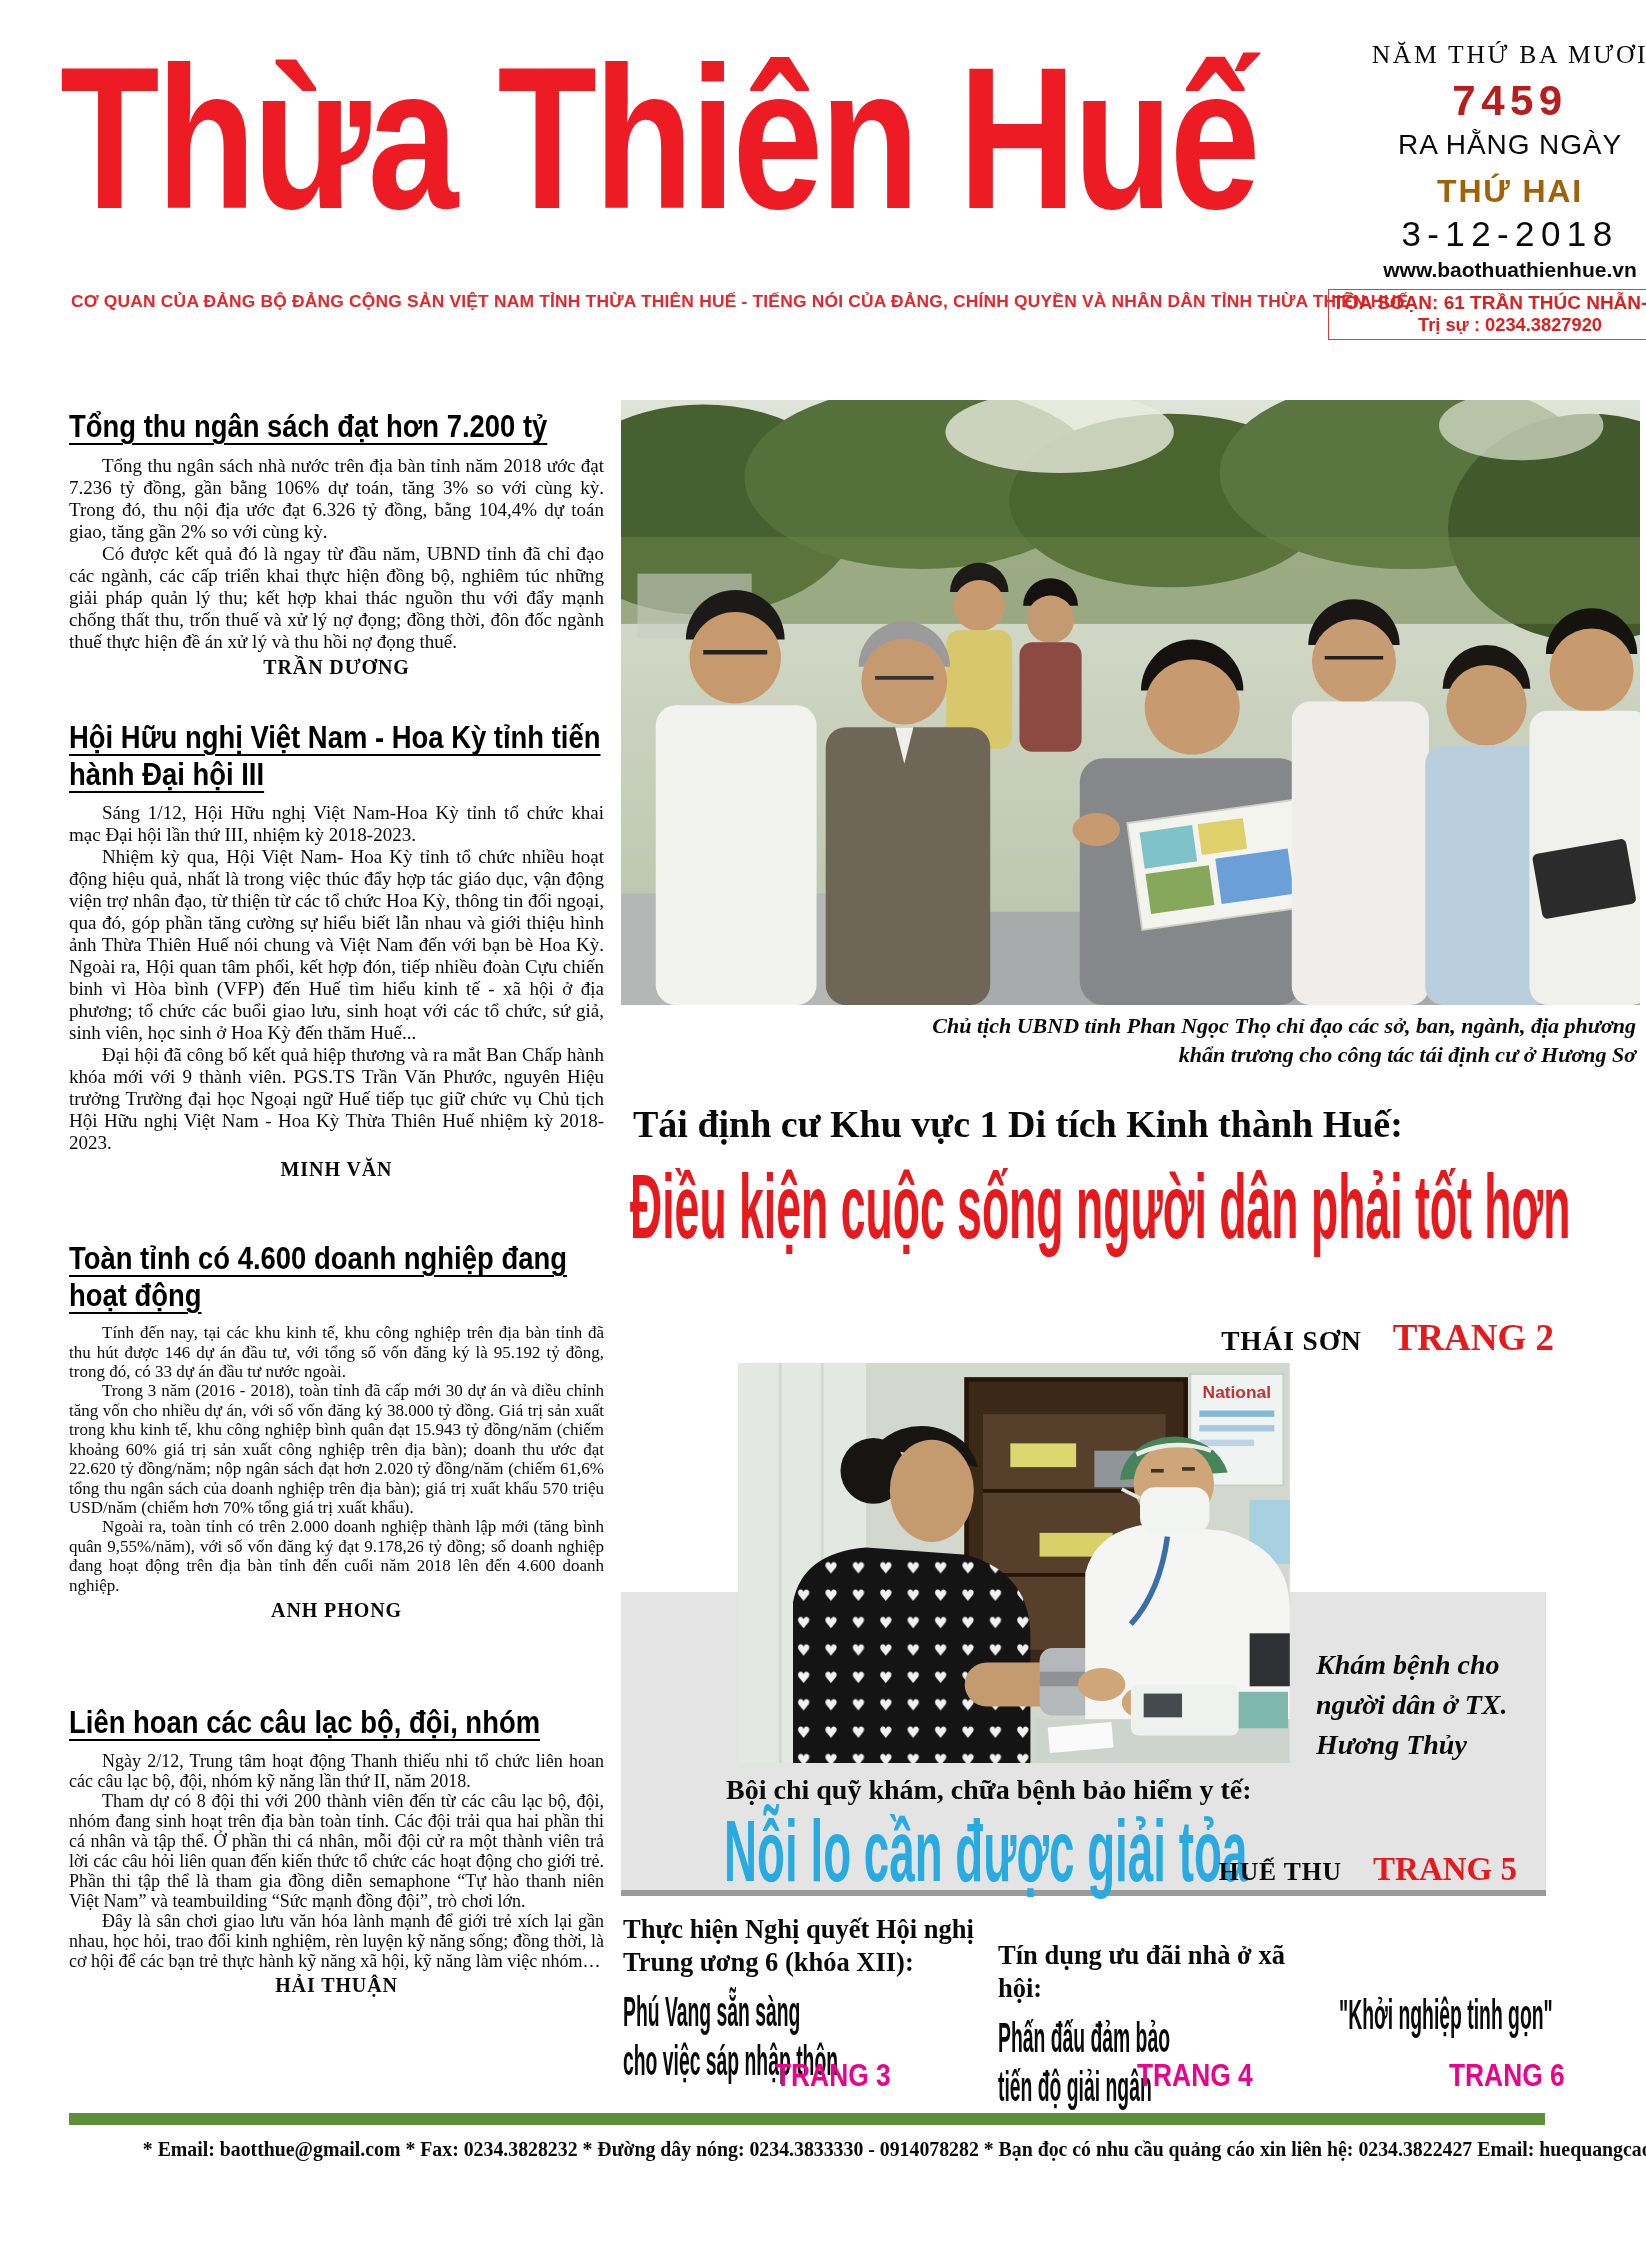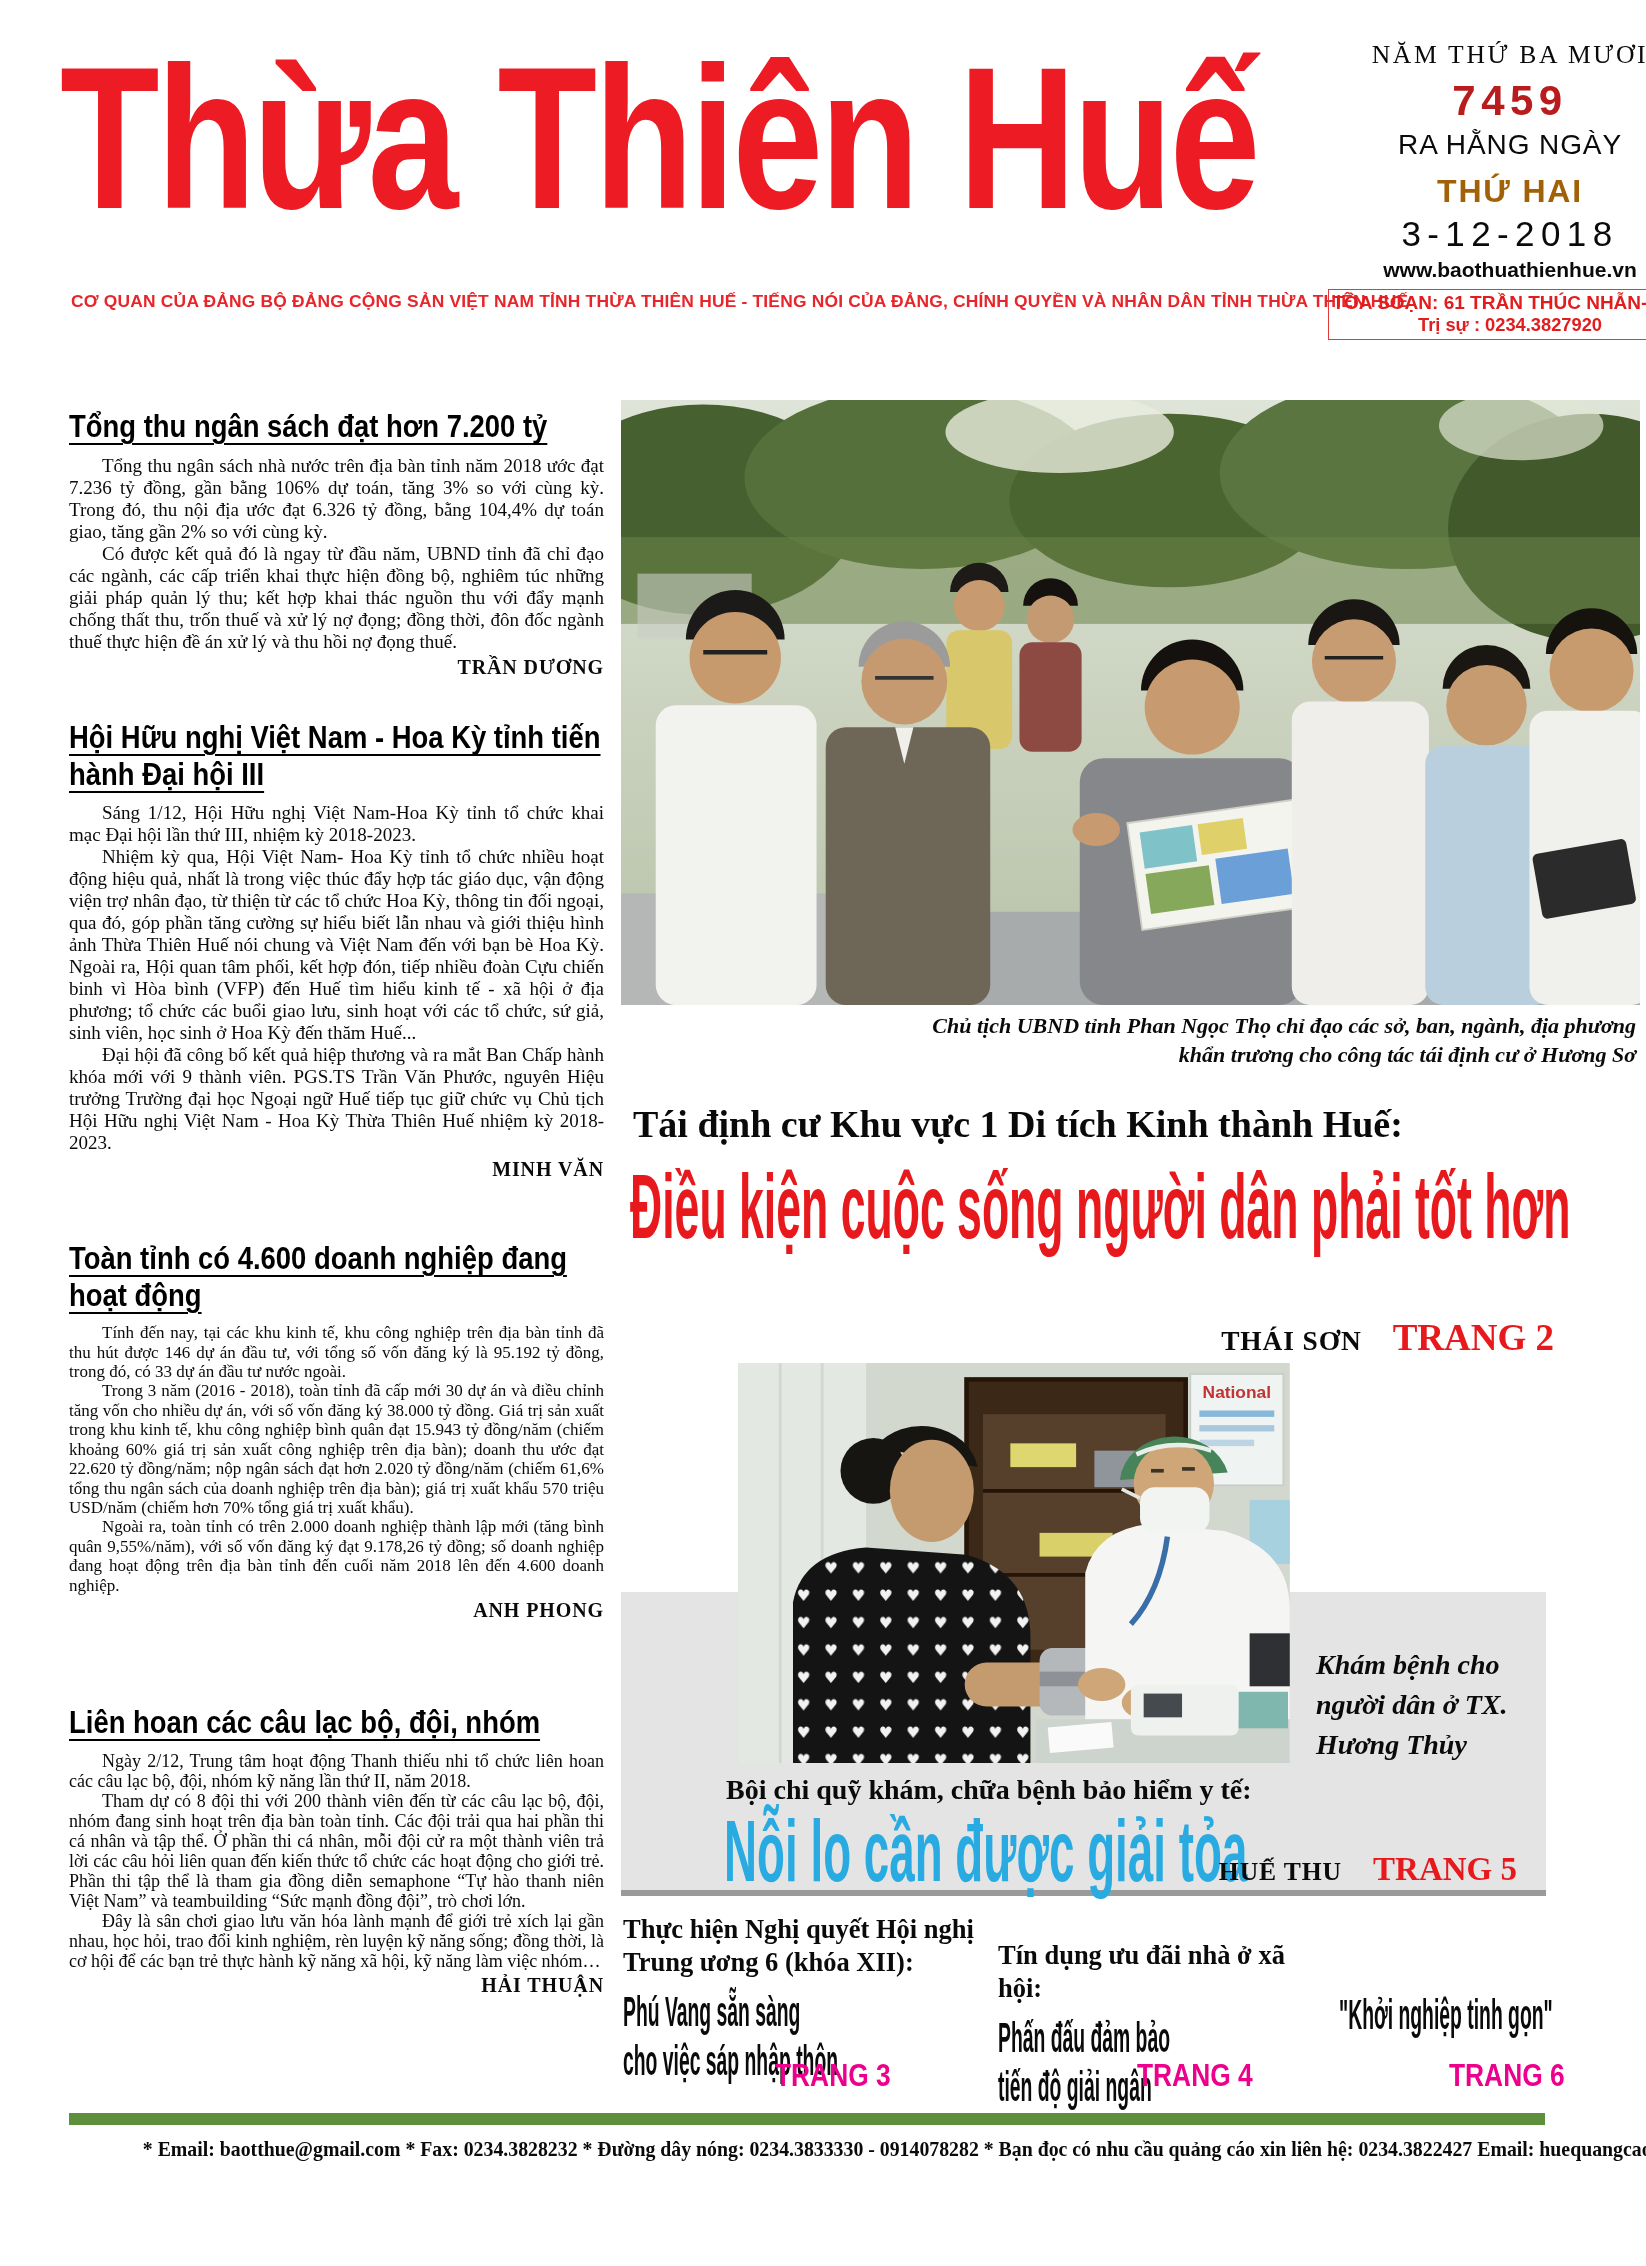--- a/index.html
+++ b/index.html
@@ -25,21 +25,21 @@
   .info-office{margin-top:6.4px;border:1.8px solid #e03a3a;padding:2.7px 1.8px;color:#e11d1d;
                font-family:"Liberation Sans",sans-serif;font-weight:bold}
   .office1{font-size:19px}.office2{font-size:18.3px}
 
   
   .article{left:69px;width:535px}
   .a-title{font-family:"Liberation Sans",sans-serif;font-weight:bold;font-size:31px;line-height:1.18;
            width:603px;transform:scaleX(.885);transform-origin:left top;color:#000;
            text-decoration:underline;text-decoration-thickness:1.8px;text-underline-offset:6.4px;margin-bottom:9.1px}
   .a-body p{margin:0;text-align:justify;text-indent:33px}
-  .a-byline{text-align:right;font-weight:bold;font-size:20px;margin-top:3.7px;letter-spacing:0.9px}
+  .a-byline{text-align:center;font-weight:bold;font-size:20px;margin-top:3.7px;letter-spacing:0.9px}
   .b1{font-size:19px;line-height:22px}
   .b2{font-size:19px;line-height:22px}
   .b3{font-size:17px;line-height:19.4px}
   .b4{font-size:18px;line-height:20px}
 
   
   .photo1{left:621px;top:400px;width:1019px;height:605px}
   .cap1{left:905px;top:1011px;width:731px;text-align:right;font-style:italic;font-weight:bold;
         font-size:22px;line-height:1.32}
   .kicker1{left:633px;top:1102px;font-weight:bold;font-size:38px}

